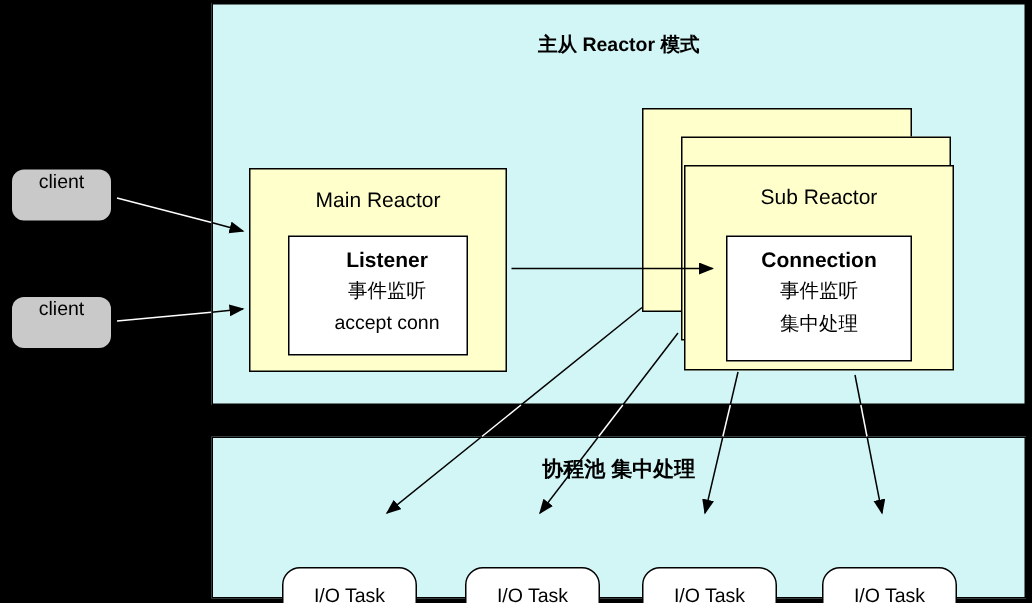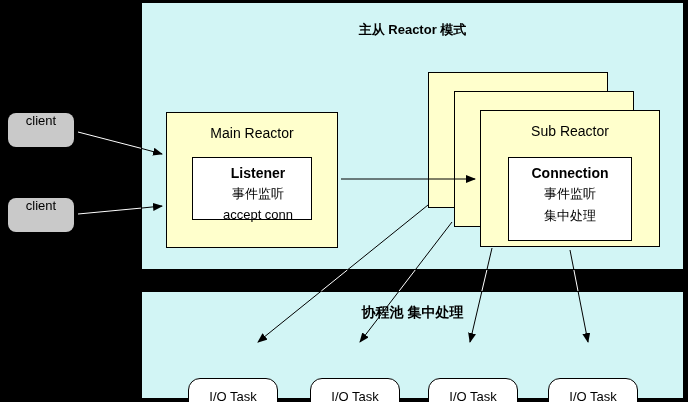--- a/index.html
+++ b/index.html
@@ -13,28 +13,28 @@
   .bottom-panel { left:141px; top:291px; width:543px; height:108px; }
 
   .panel-title { position:absolute; top:18px; left:0; width:100%; text-align:center;
                  font-weight:bold; font-size:13px; color:#000; }
   .bottom-panel .panel-title { top:12px; font-size:14px; }
 
   .yellow-box { position:absolute; background:var(--reactor_box,#ffffcc); border:1px solid #000; }
   .main-reactor { left:166px; top:112px; width:172px; height:136px; }
   .stack-back   { left:428px; top:72px;  width:180px; height:136px; }
   .stack-mid    { left:454px; top:91px;  width:180px; height:136px; }
-  .sub-reactor  { left:480px; top:110px; width:180px; height:137px; }
+  .sub-reactor  { left:456px; top:110px; width:180px; height:137px; }
 
   .box-label { position:absolute; top:12px; left:0; width:100%; text-align:center;
                font-size:14px; color:#000; }
 
   .white-box { position:absolute; background:var(--inner_box,#ffffff); border:1px solid #000;
                text-align:center; }
-  .main-reactor .white-box { left:25px; top:44px; width:120px; height:63px;padding-left:12px; }
+  .main-reactor .white-box { left:25px; top:44px; width:120px; height:80px;padding-left:12px; }
   .sub-reactor  .white-box { left:27px; top:46px; width:124px; height:84px; }
 
   .wb-title { font-weight:bold; font-size:14px; margin-top:7px; color:#000; }
   .wb-line  { font-size:13px; margin-top:4px; color:#000; }
 
   .client { position:absolute; left:8px; width:66px; height:34px;
             background:var(--client_box,#c9c9c9); border-radius:8px;
             display:flex; align-items:flex-start; justify-content:center;
             font-size:13px; color:#000; }
   .client-1 { top:113px; }

